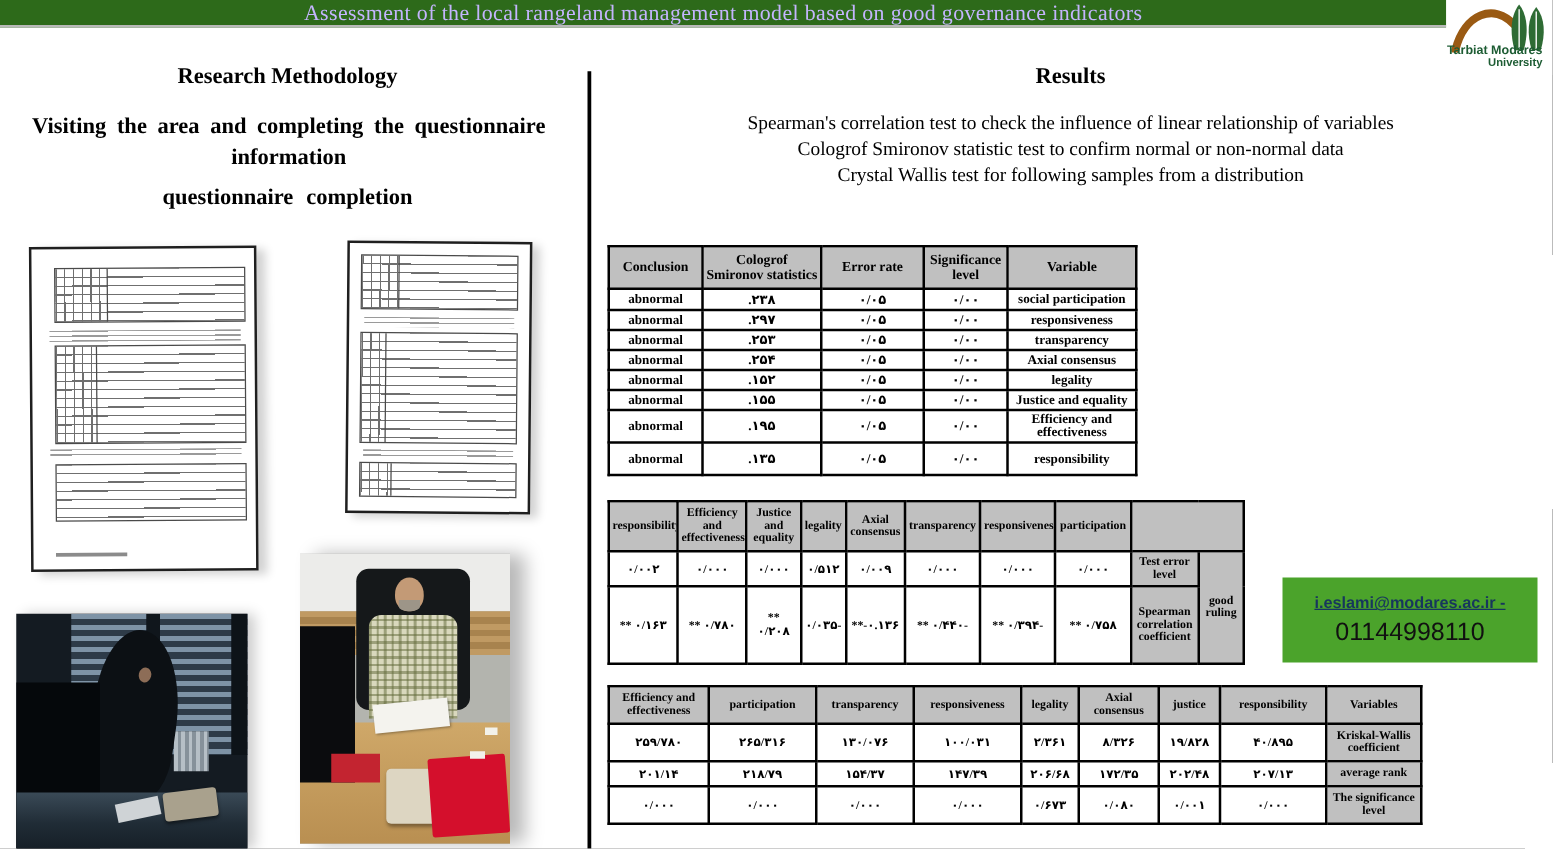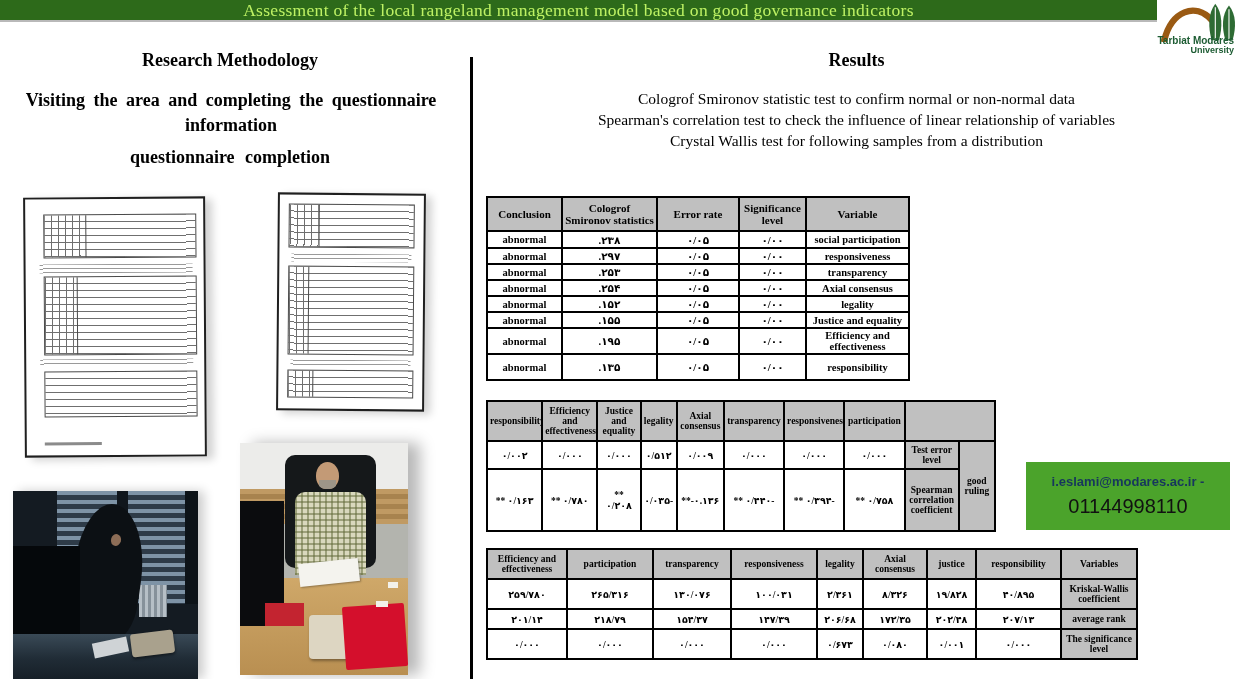--- a/index.html
+++ b/index.html
@@ -8,21 +8,21 @@
     position:relative; width:1242px; height:679px; background:#fff;
     overflow:hidden; font-family:"Liberation Serif", "DejaVu Serif", serif;
   }
   
   .topbar {
     position:absolute; left:0; top:0; width:1157px; height:22px;
     background:#2d6a1a; border-bottom:2px solid #b9b9b9;
     display:flex; align-items:center; justify-content:center;
   }
   .topbar .title {
-    color:#bef264; font-size:17.5px; letter-spacing:.3px; white-space:nowrap;
+    color:#c4b5fd; font-size:17.5px; letter-spacing:.3px; white-space:nowrap;
   }
   .logo-box {
     position:absolute; right:0; top:0; width:85px; height:60px; background:#fff;
     text-align:right; padding-right:8px;
   }
   .logo-box svg { display:block; margin:0 0 0 auto; }
   .logo-t1 { font-family:"Liberation Sans",sans-serif; font-size:10px; font-weight:bold; color:#1d5c33; line-height:10px; margin-top:-6px;}
   .logo-t2 { font-family:"Liberation Sans",sans-serif; font-size:9px; font-weight:bold; color:#1d5c33; line-height:9px;text-align:right;}
   
   .divider { position:absolute; left:470px; top:57px; width:3px; height:622px; background:#000; }
@@ -118,21 +118,21 @@
   #table3 th { height:30px; }
   #t3-body tr:nth-child(1) td { height:30px; }
   #t3-body tr:nth-child(2) td { height:20px; }
   #t3-body tr:nth-child(3) td { height:30px; }
   
   .contact {
     position:absolute; left:1026px; top:462px; width:204px; height:68px; background:#4ba32b;
     display:flex; flex-direction:column; align-items:center; justify-content:center; gap:6px;
     font-family:"Liberation Sans",sans-serif;
   }
-  .contact .email { color:#17365d; font-size:13px; font-weight:bold; cursor:pointer; }
+  .contact .email { color:#17365d; font-size:13px; font-weight:bold; text-decoration:underline; cursor:pointer; }
   .contact .phone { color:#111; font-size:20px; }
 </style>
 </head>
 <body>
 
 <div id="poster">
 
   <div class="topbar">
     <span class="title">Assessment of the local rangeland management model based on good governance indicators</span>
   </div>
@@ -207,22 +207,22 @@
     <div class="p2-paper"></div>
     <div class="p2-redbox"></div>
     <div class="p2-phone"></div>
     <div class="p2-folder"></div>
     <div class="p2-chip1"></div>
     <div class="p2-chip2"></div>
   </div>
 
   <div class="results-heading">Results</div>
   <div class="results-lines">
+    <div>Spearman's correlation test to check the influence of linear relationship of variables</div>
     <div>Cologrof Smironov statistic test to confirm normal or non-normal data</div>
-    <div>Spearman's correlation test to check the influence of linear relationship of variables</div>
     <div>Crystal Wallis test for following samples from a distribution</div>
   </div>
 
   <table id="table1">
     <colgroup>
         <col style="width:75px">
         <col style="width:95px">
         <col style="width:82px">
         <col style="width:67px">
         <col style="width:103px">

